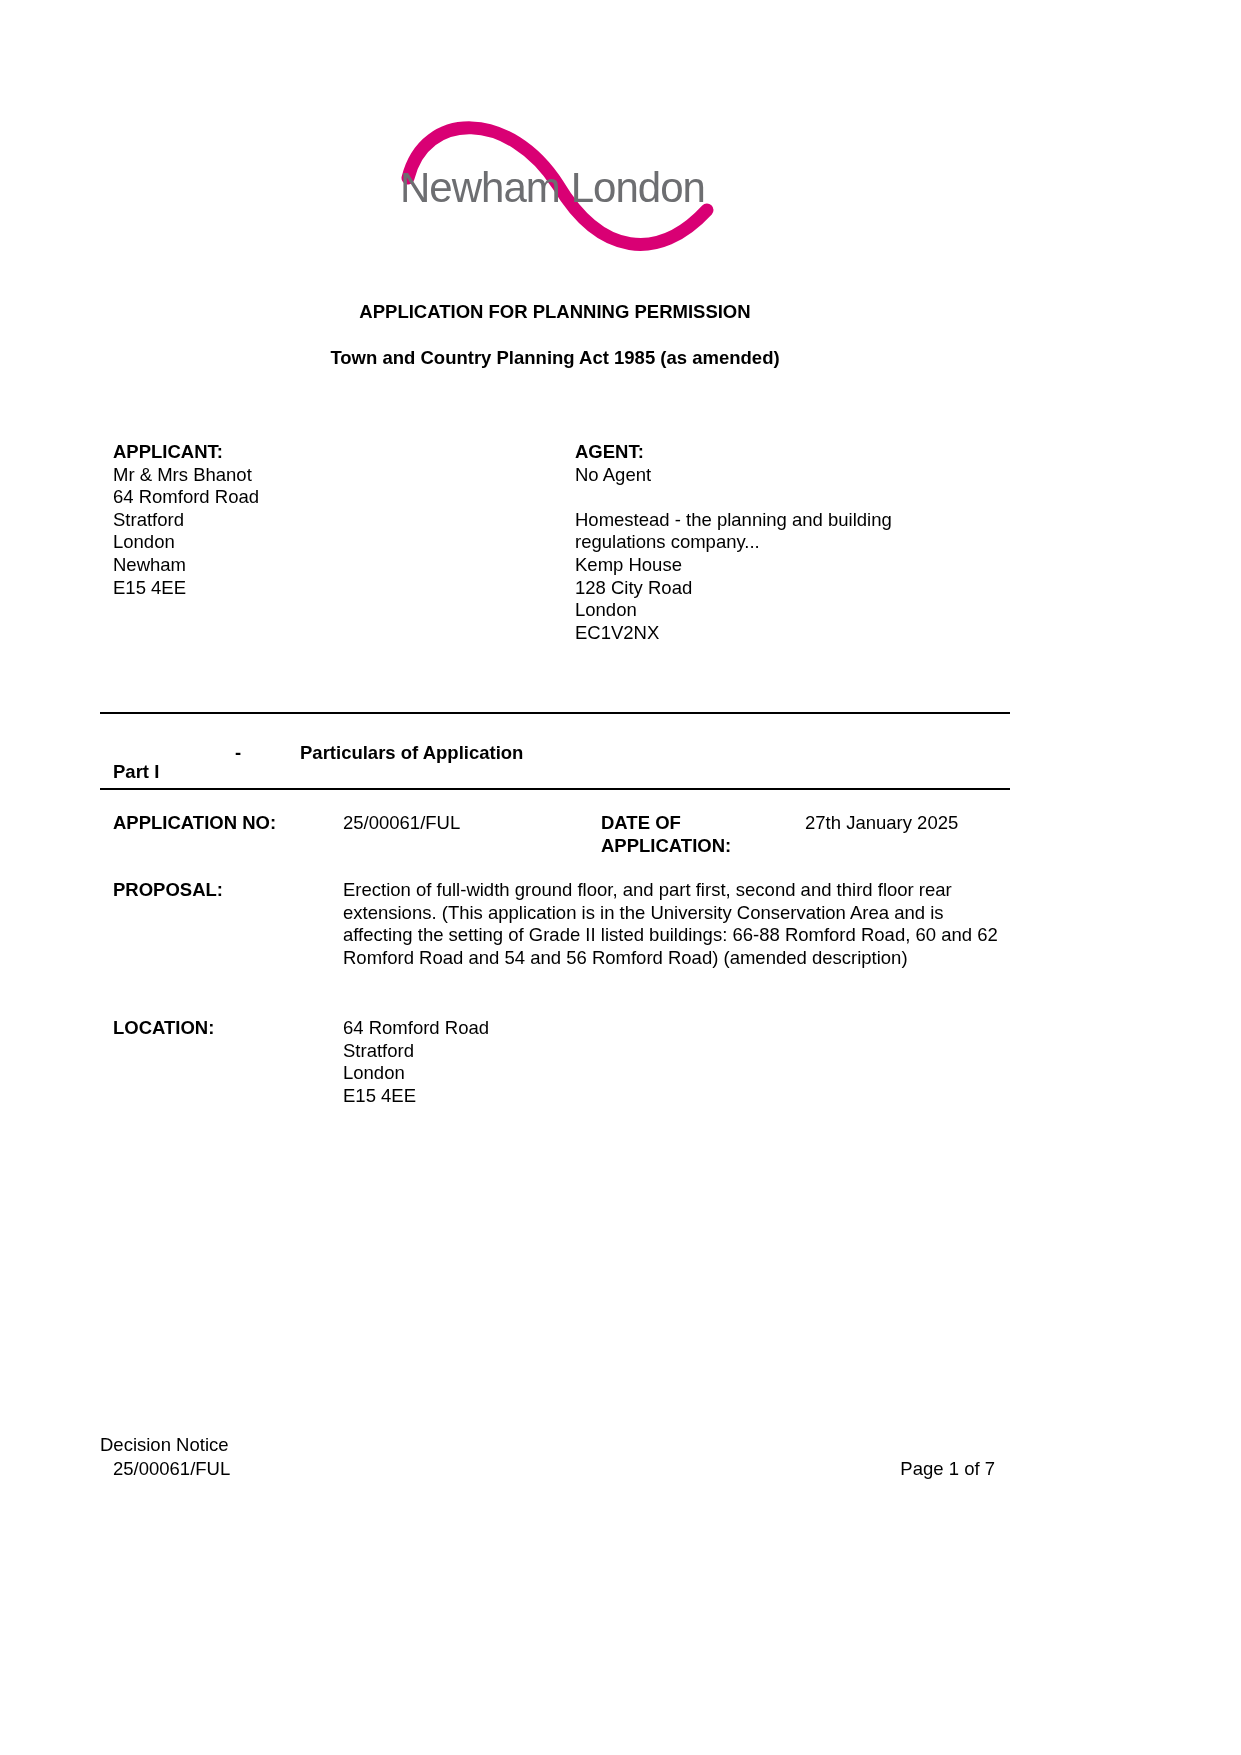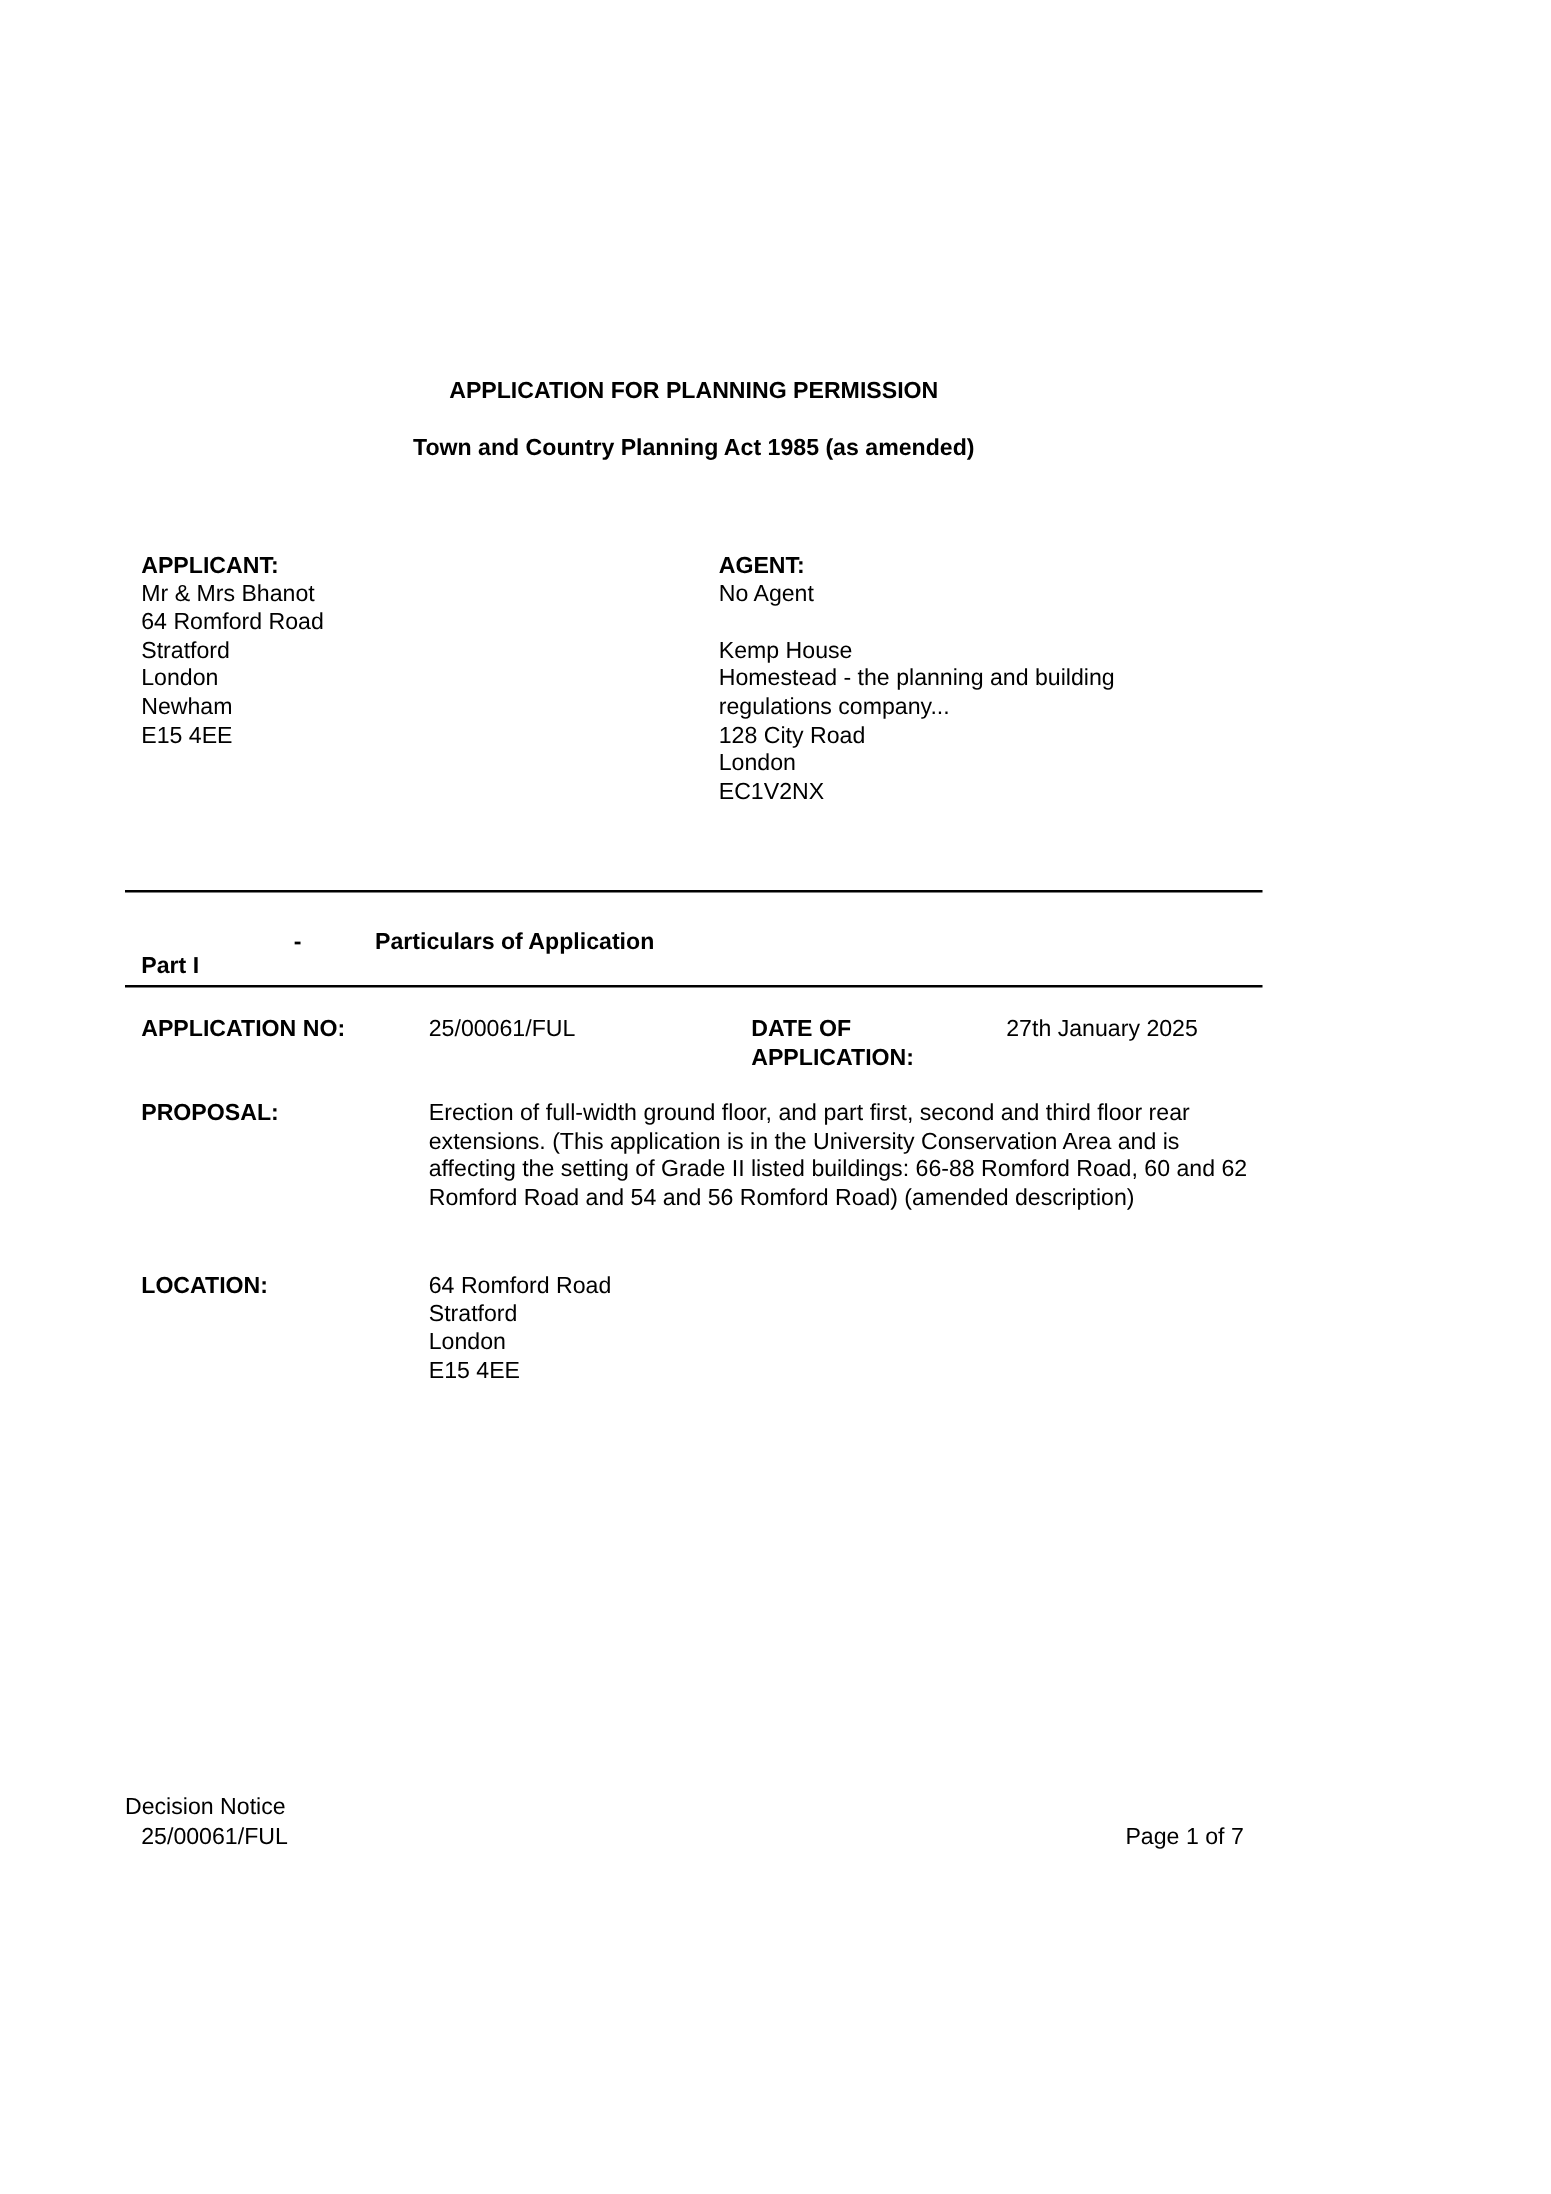--- a/index.html
+++ b/index.html
@@ -69,42 +69,48 @@
   
   .footer-doc-type { position: absolute; left: 100px; top: 1434px; width: 910px; text-align: left; }
   .footer-ref      { position: absolute; left: 113px; top: 1458px; }
   .footer-page     { position: absolute; left: 100px; top: 1458px; width: 895px; text-align: right; }
 </style>
 </head>
 <body>
 
 <div class="page">
 
+  <div class="logo">
+    <svg class="swoosh" viewBox="0 0 318 158" aria-hidden="true">
+      <path d="M 8 73 C 25 5, 110 5, 158 80 C 200 150, 258 158, 307 105" fill="none" stroke="#D90074" stroke-width="13" stroke-linecap="round"></path>
+    </svg>
+    <div class="logo-text"><span>Newham</span><span class="london">London</span></div>
+  </div>
 
   <div class="doc-title">APPLICATION FOR PLANNING PERMISSION</div>
   <div class="doc-subtitle">
     <div>Town and Country Planning Act 1985 (as amended)</div>
   </div>
 
   <div class="applicant">
     <div class="line b">APPLICANT:</div>
     <div class="line">Mr &amp; Mrs Bhanot</div>
     <div class="line">64 Romford Road</div>
     <div class="line">Stratford</div>
     <div class="line">London</div>
     <div class="line">Newham</div>
     <div class="line">E15 4EE</div>
   </div>
 
   <div class="agent">
     <div class="line b">AGENT:</div>
     <div class="line">No Agent</div>
     <div class="spacer"></div>
+    <div class="line">Homestead - the planning and building regulations company...</div>
     <div class="line">Kemp House</div>
-    <div class="line">Homestead - the planning and building regulations company...</div>
     <div class="line">128 City Road</div>
     <div class="line">London</div>
     <div class="line">EC1V2NX</div>
   </div>
 
   <div class="rule rule-1"></div>
 
   <div class="part-row">
     <span class="part-label">Part I</span>
     <span class="part-dash">-</span>

